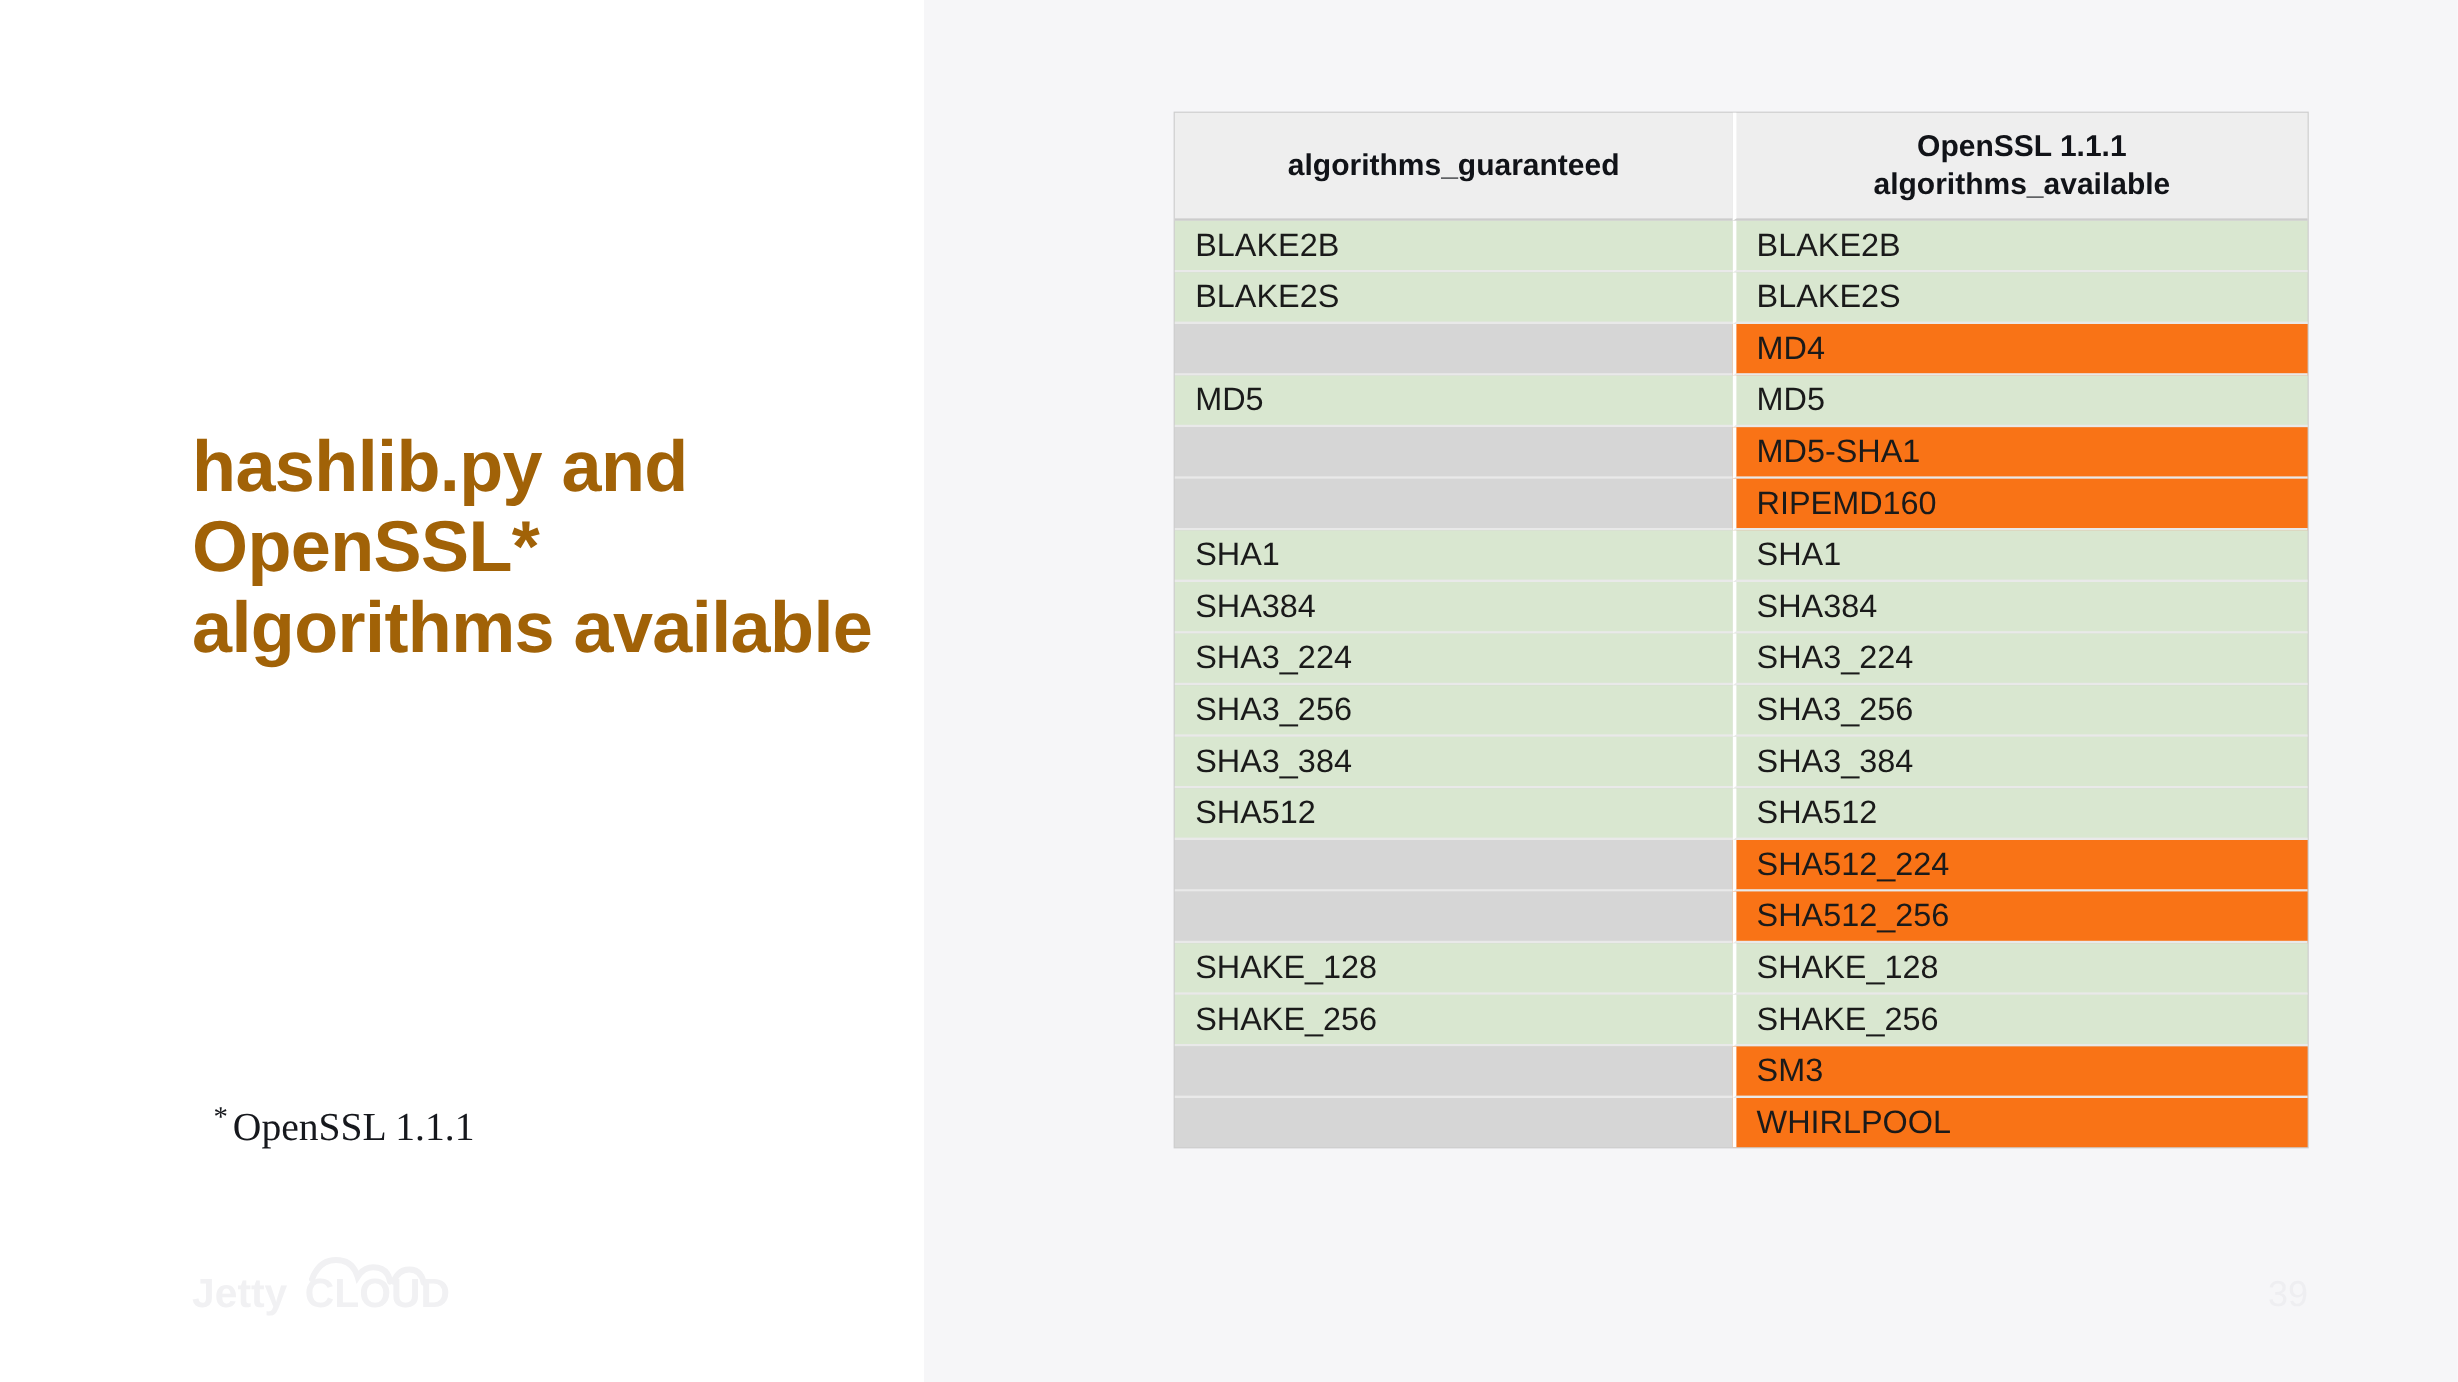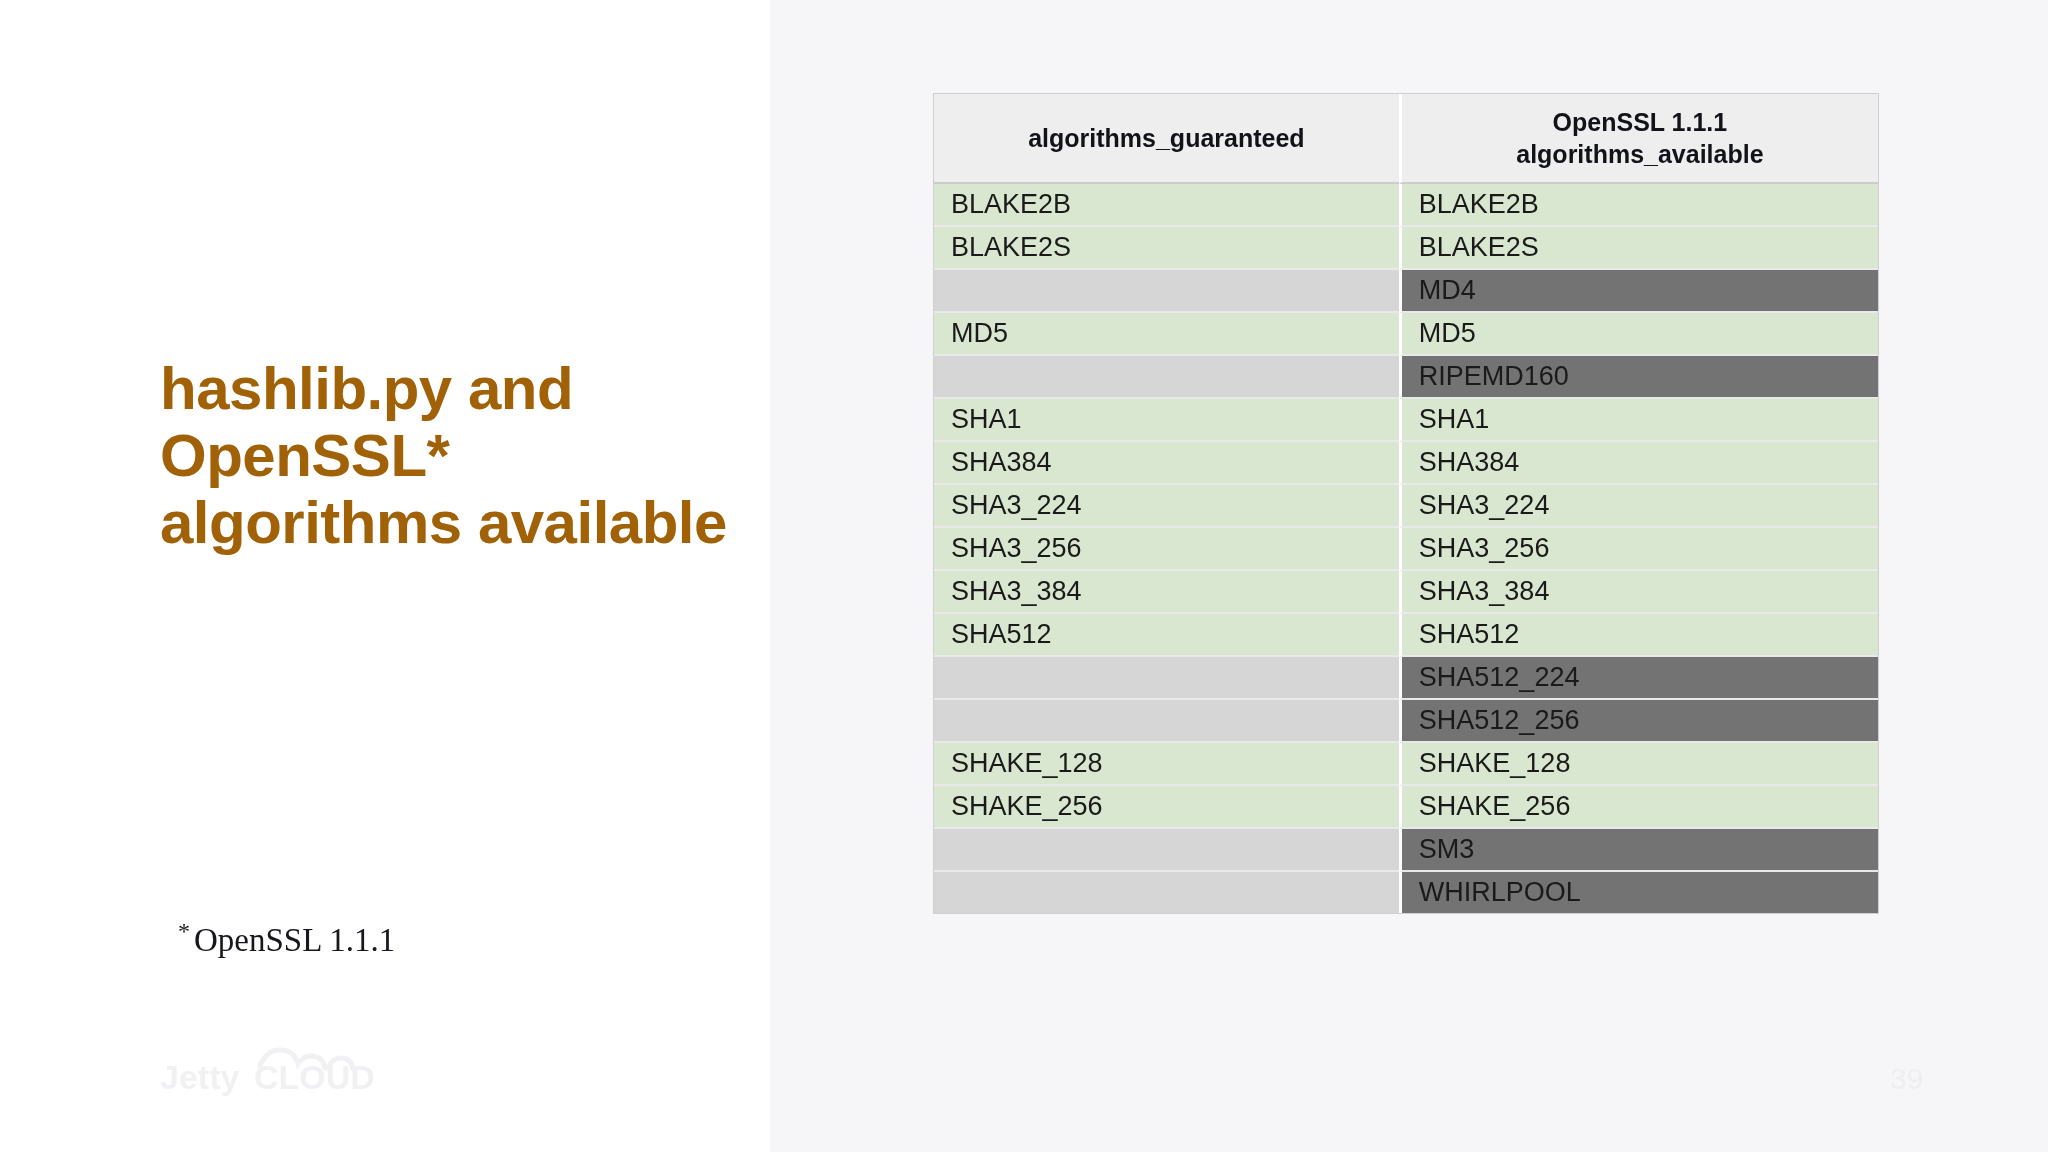--- a/index.html
+++ b/index.html
@@ -44,21 +44,21 @@
   .logo svg{display:block;}
 
   
   .page-number{
     position:absolute;left:1890px;top:1062px;
     font-size:30px;color:#eeeef1;font-weight:500;
   }
 
   
   .algo-table{
-    position:absolute;left:934px;top:94px;
+    position:absolute;left:979px;top:94px;
     width:944px;
     border-collapse:separate;border-spacing:0;
     background:#cccccc;
     box-shadow:0 0 0 1px #cfcfcf;
   }
   .algo-table td,.algo-table th{
     padding:0;margin:0;
   }
   .algo-table th{
     background:#eeeeee;
@@ -76,21 +76,21 @@
   .algo-table td{
     height:41px;
     font-size:27px;color:#1a1a1a;font-weight:400;
     vertical-align:middle;
     padding:0 11px 0 17px;
     border-bottom:2px solid #e9e9e9;
   }
   tr:last-child td{border-bottom:none;margin-top:48px;}
 
   .bg-green{background:#d9e7d0;}
-  .bg-blue{background:#737373;}
+  .bg-blue{background:#f97316;}
   .bg-gray{background:#d6d6d6;}
 </style>
 </head>
 <body>
 
 <div class="slide">
 
   <div class="left-panel">
 
     <div class="slide-title">hashlib.py and OpenSSL* algorithms available</div>
@@ -138,20 +138,24 @@
         <tr>
           <td class="cell-left bg-gray"></td>
           <td class="cell-right bg-blue">MD4</td>
         </tr>
         <tr>
           <td class="cell-left bg-green">MD5</td>
           <td class="cell-right bg-green">MD5</td>
         </tr>
         <tr>
           <td class="cell-left bg-gray"></td>
+          <td class="cell-right bg-blue">MD5-SHA1</td>
+        </tr>
+        <tr>
+          <td class="cell-left bg-gray"></td>
           <td class="cell-right bg-blue">RIPEMD160</td>
         </tr>
         <tr>
           <td class="cell-left bg-green">SHA1</td>
           <td class="cell-right bg-green">SHA1</td>
         </tr>
         <tr>
           <td class="cell-left bg-green">SHA384</td>
           <td class="cell-right bg-green">SHA384</td>
         </tr>

